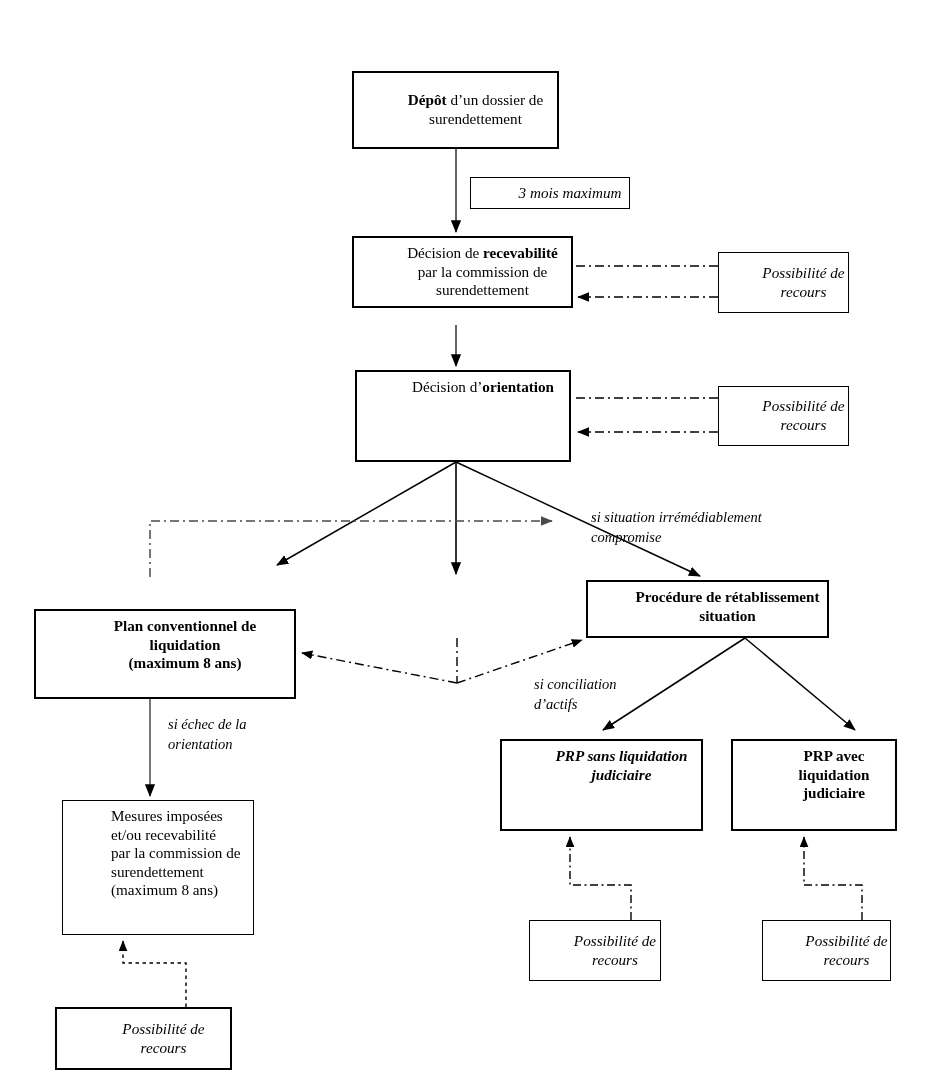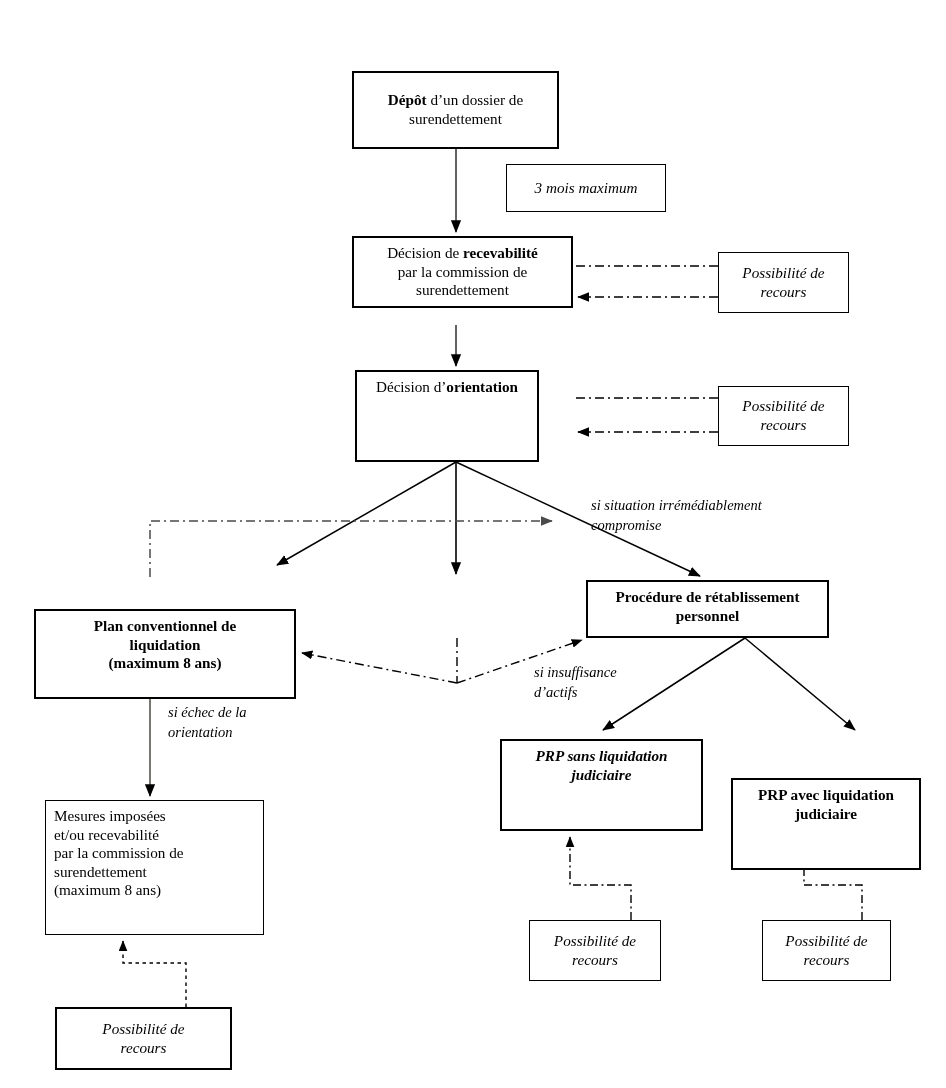--- a/index.html
+++ b/index.html
@@ -1,28 +1,28 @@
 <!DOCTYPE html>
 <html><head>
 <meta charset="utf-8">
 <style>
   html,body{margin:0;padding:0;background:#ffffff;}
   body{font-family:"Liberation Serif", serif;color:#000;}
   #canvas{position:relative;width:946px;height:1088px;background:#fff;overflow:hidden;}
   .node{position:absolute;box-sizing:border-box;border:1px solid #000;background:#fff;
         display:flex;align-items:flex-start;justify-content:center;text-align:center;
-        line-height:1.22;}
+        line-height:1.22;padding-left:40px;}
   .node.thick{border-width:2.4px;}
   .node.thin{border-width:1.3px;}
   .node .txt{display:block;width:100%;padding-top:6px;}
   .b{font-weight:bold;}
   .ital{font-style:italic;}
   .node.centered{align-items:center;}
   .node.centered .txt{padding-top:0;}
-  .lbl{position:absolute;font-style:italic;font-size:14.5px;line-height:1.35;white-space:pre-line;}
+  .lbl{position:absolute;font-style:italic;font-size:14.5px;line-height:1.35;white-space:pre-line;margin-top:12px;}
   svg.wires{position:absolute;left:0;top:0;width:946px;height:1088px;pointer-events:none;}
   .fs15{font-size:15.2px;}
   .leftal{text-align:left;}
   .leftal .txt{padding-left:8px;text-align:left;}
 </style>
 </head>
 <body>
 
 <div id="canvas">
 
@@ -68,33 +68,33 @@
     <path d="M862,920 L862,885 L804,885 L804,837" fill="none" stroke="#000" stroke-width="1.4" stroke-dasharray="8,3.5,2,3.5" marker-end="url(#ar)"></path>
   </svg>
 
   <div class="node thick centered fs15" style="left:352px;top:71px;width:207px;height:78px;">
     <span class="txt">
       <b class="b">Dépôt</b><span> d’un dossier de</span><br>
       <span>surendettement</span>
     </span>
   </div>
 
-  <div class="node thin centered ital fs15" style="left:470px;top:164px;width:160px;height:48px;margin-left:36px;">
+  <div class="node thin centered ital fs15" style="left:470px;top:177px;width:160px;height:32px;">
     <span class="txt">3 mois maximum</span>
   </div>
 
   <div class="node thick fs15" style="left:352px;top:236px;width:221px;height:72px;">
     <span class="txt">
       <span>Décision de </span><b class="b">recevabilité</b><br>
       <span>par la commission de</span><br>
       <span>surendettement</span>
     </span>
   </div>
 
-  <div class="node thick fs15" style="left:355px;top:370px;width:184px;height:92px;">
+  <div class="node thick fs15" style="left:355px;top:370px;width:216px;height:92px;">
     <span class="txt">
       <span>Décision d’</span><b class="b">orientation</b>
     </span>
   </div>
 
   <div class="node thin centered ital fs15" style="left:718px;top:252px;width:131px;height:61px;">
     <span class="txt">
       <span>Possibilité de</span><br>
       <span>recours</span>
     </span>
@@ -112,39 +112,39 @@
       <span>Plan conventionnel de</span><br>
       <span>liquidation</span><br>
       <span>(maximum 8 ans)</span>
     </span>
   </div>
 
 
   <div class="node thick fs15" style="left:586px;top:580px;width:243px;height:58px;">
     <span class="txt b">
       <span>Procédure de rétablissement</span><br>
-      <span>personnel</span>
+      <span>situation</span>
     </span>
   </div>
 
   <div class="node thick fs15" style="left:500px;top:739px;width:203px;height:92px;font-style:italic;">
     <span class="txt b">
       <span>PRP sans liquidation</span><br>
       <span>judiciaire</span>
     </span>
   </div>
 
-  <div class="node thick fs15" style="left:731px;top:778px;width:190px;height:92px;">
+  <div class="node thick fs15" style="left:731px;top:739px;width:166px;height:92px;">
     <span class="txt b">
       <span>PRP avec liquidation</span><br>
       <span>judiciaire</span>
     </span>
   </div>
 
-  <div class="node thin leftal fs15" style="left:45px;top:800px;width:219px;height:135px;">
+  <div class="node thin leftal fs15" style="left:62px;top:800px;width:192px;height:135px;">
     <span class="txt">
       <span>Mesures imposées</span><br>
       <span>et/ou recevabilité</span><br>
       <span>par la commission de</span><br>
       <span>surendettement</span><br>
       <span>(maximum 8 ans)</span>
     </span>
   </div>
 
   <div class="node thick centered ital fs15" style="left:55px;top:1007px;width:177px;height:63px;">
@@ -164,19 +164,19 @@
   <div class="node thin centered ital fs15" style="left:762px;top:920px;width:129px;height:61px;">
     <span class="txt">
       <span>Possibilité de</span><br>
       <span>recours</span>
     </span>
   </div>
 
   <div class="lbl" style="left:591px;top:496px;width:300px;">si situation irrémédiablement
 compromise</div>
 
-  <div class="lbl" style="left:534px;top:663px;width:160px;">si insuffisance
+  <div class="lbl" style="left:534px;top:663px;width:160px;">si conciliation
 d’actifs</div>
 
   <div class="lbl" style="left:168px;top:703px;width:150px;">si échec de la
 orientation</div>
 
 </div>
 
 </body></html>

